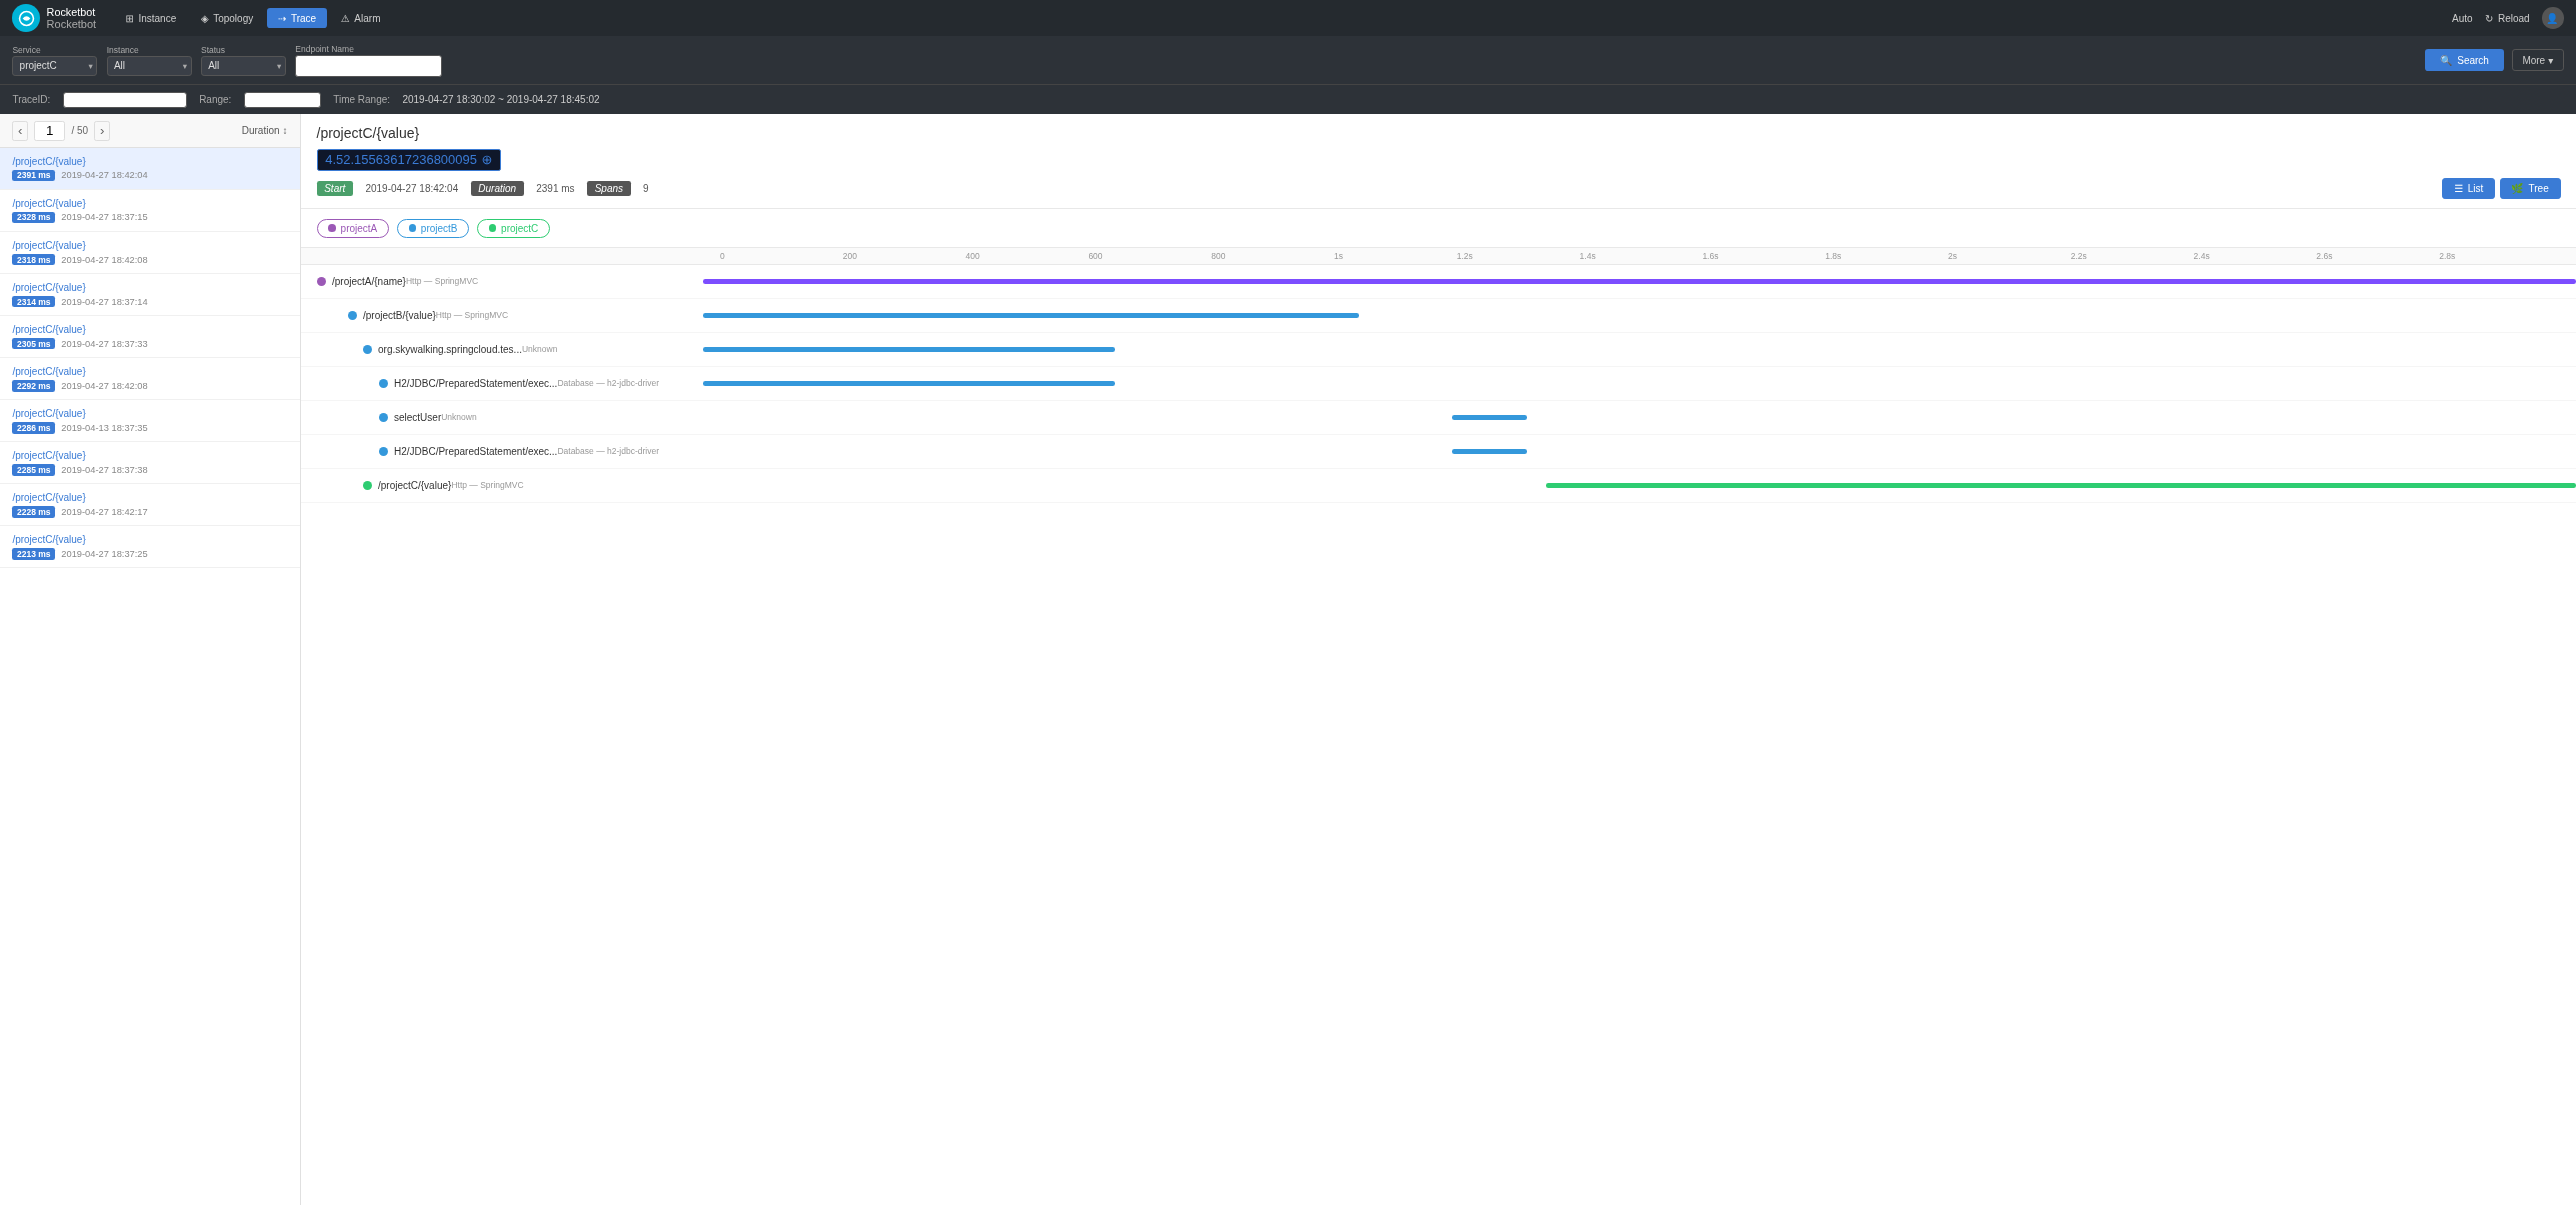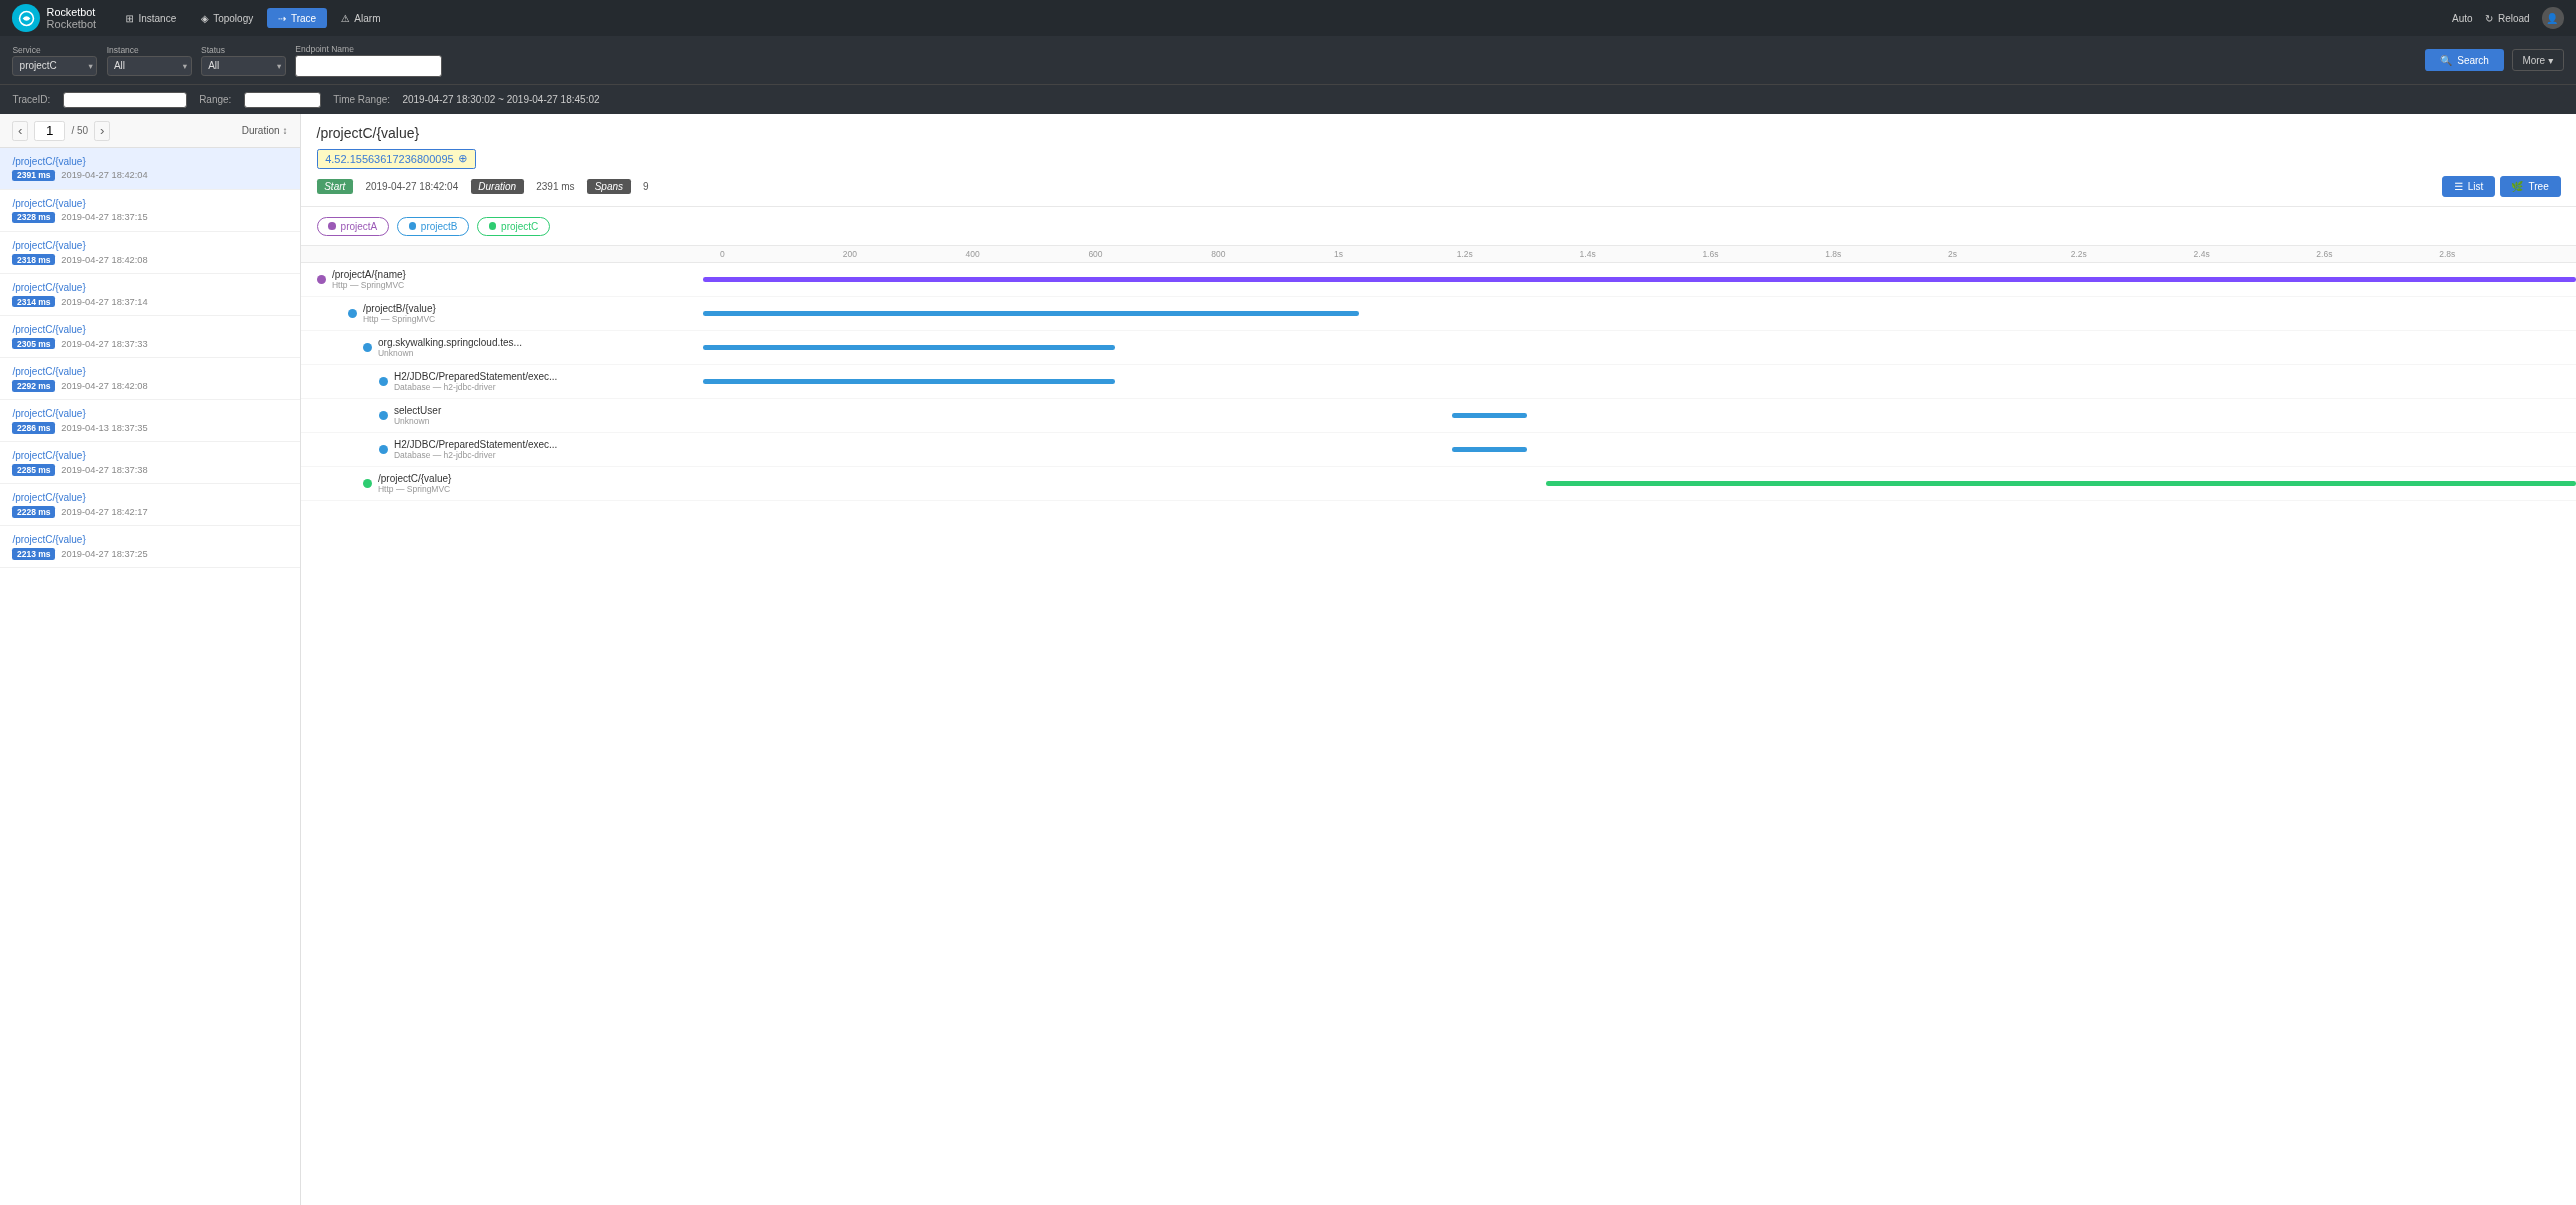--- a/index.html
+++ b/index.html
@@ -161,23 +161,23 @@
       overflow: hidden;
       background: white;
     }
     .trace-detail-header {
       padding: 10.8px 15.5px 0;
       border-bottom: 0.8px solid #e8e8e8;
     }
     .trace-title { font-size: 14px; font-weight: 500; margin-bottom: 7.7px; color: #333; }
     .trace-id-tag {
       display: inline-flex; align-items: center; gap: 4.6px;
-      background: #fef9c3; border: 0.8px solid #3a7bd5;
+      background: #0f172a; border: 0.8px solid #3a7bd5;
       color: #3a7bd5; padding: 2.3px 7.7px; border-radius: 2.3px;
-      font-size: 11px; margin-bottom: 7.7px; cursor: pointer;
+      font-size: 13px; margin-bottom: 7.7px; cursor: pointer;
     }
     .trace-meta-row {
       display: flex; align-items: center; gap: 12.4px;
       margin-bottom: 9.3px; font-size: 10px;
     }
     .meta-tag {
       background: #555; color: white; padding: 2.3px 7.7px;
       border-radius: 2.3px; font-size: 10px; font-style: italic;
     }
     .meta-tag.start { background: #4a9f6a; }
@@ -252,21 +252,21 @@
       flex-shrink: 0;
       display: flex;
       align-items: center;
       padding: 0 15.5px;
     }
     .span-indent { flex-shrink: 0; }
     .span-dot {
       width: 9.3px; height: 9.3px; border-radius: 50%;
       flex-shrink: 0; margin-right: 6.2px;
     }
-    .span-info { display: flex; flex-direction: column; }
+    .span-info { display: flex; flex-direction: row; }
     .span-name { font-size: 10px; color: #333; }
     .span-sub { font-size: 8.5px; color: #999; }
     .span-right {
       flex: 1;
       position: relative;
       height: 100%;
       display: flex;
       align-items: center;
     }
     .span-bar {

